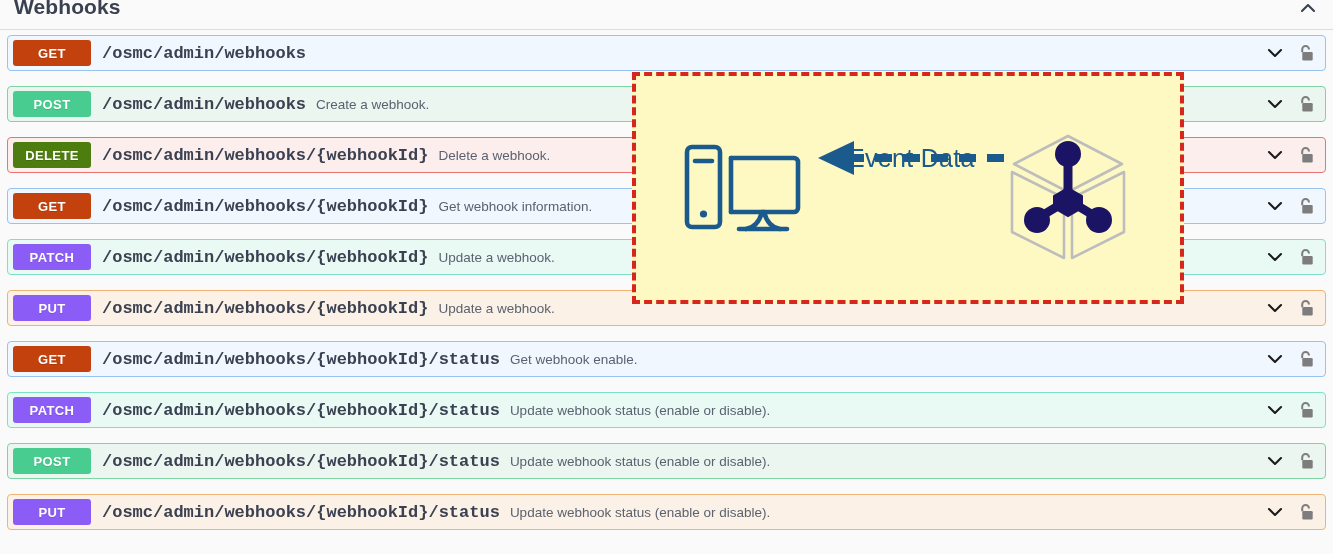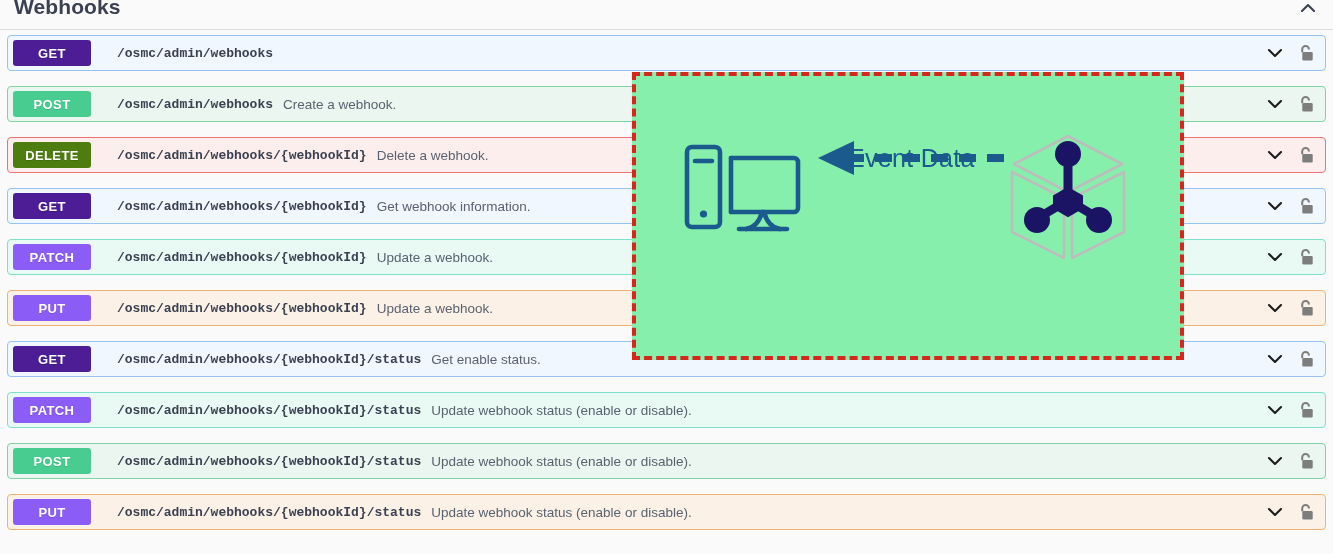--- a/index.html
+++ b/index.html
@@ -73,24 +73,24 @@
     font-weight: bold;
     letter-spacing: 0.4px;
     display: flex;
     align-items: center;
     justify-content: center;
     text-shadow: 0 1px 0 rgba(0,0,0,0.12);
     box-sizing: border-box;
   }
   .op-path {
     font-family: "Liberation Mono", monospace;
-    font-size: 13px;
+    font-size: 17px;
     font-weight: bold;
     color: #3b4151;
-    margin-left: 26px;
+    margin-left: 11px;
     white-space: nowrap;
   }
   .op-desc {
     font-size: 13.5px;
     color: #5a6270;
     margin-left: 10px;
     white-space: nowrap;
     flex: 1;
   }
   .op-right {
@@ -112,38 +112,38 @@
     width: 20px;
     height: 22px;
     display: flex;
     align-items: center;
     justify-content: center;
     cursor: pointer;
   }
 
   
   .m-get    { background: #f1f7ff; border-color: #97c2f2; }
-  .m-get    .op-badge { background: #4c1d95; }
+  .m-get    .op-badge { background: #c2410c; }
   .m-post   { background: #eaf6ef; border-color: #7fd4a3; }
   .m-post   .op-badge { background: #49cc90; text-align: right; }
   .m-delete { background: #fdeeee; border-color: #ef7272; }
   .m-delete .op-badge { background: #4d7c0f; }
   .m-patch  { background: #e9faf5; border-color: #7fe0c8; }
   .m-patch  .op-badge { background: #8b5cf6; }
   .m-put    { background: #fbf1e6; border-color: #f0b274; }
   .m-put    .op-badge { background: #8b5cf6; }
 
   
   .overlay {
     position: absolute;
     left: 632px;
     top: 72px;
     width: 552px;
-    height: 288px;
-    background: #86efac;
+    height: 232px;
+    background: #fef9c3;
     border: 4px dashed #d7261c;
     box-sizing: border-box;
     z-index: 20;
   }
   .overlay-inner {
     position: relative;
     width: 100%;
     height: 100%;
   }
   .diagram-pc {
@@ -287,21 +287,21 @@
           <svg width="17" height="19" viewBox="0 0 17 19">
             <path d="M4.2 8.2 V5.4 a3.4 3.4 0 0 1 6.8 0" fill="none" stroke="#7d7d7d" stroke-width="2"></path>
             <rect x="4.3" y="8.0" width="10.4" height="8.6" rx="1.3" fill="#7d7d7d"></rect>
           </svg>
         </span>
       </span>
     </div>
     <div class="op-row m-get">
       <span class="op-badge">GET</span>
       <span class="op-path">/osmc/admin/webhooks/{webhookId}/status</span>
-      <span class="op-desc">Get enable status.</span>
+      <span class="op-desc">Get webhook enable.</span>
       <span class="op-right">
         <span class="chev">
           <svg width="20" height="20" viewBox="0 0 20 20">
             <polyline points="4,7 10,13 16,7" fill="none" stroke="#1c1c1c" stroke-width="2.1" stroke-linecap="round" stroke-linejoin="round"></polyline>
           </svg>
         </span>
         <span class="lock">
           <svg width="17" height="19" viewBox="0 0 17 19">
             <path d="M4.2 8.2 V5.4 a3.4 3.4 0 0 1 6.8 0" fill="none" stroke="#7d7d7d" stroke-width="2"></path>
             <rect x="4.3" y="8.0" width="10.4" height="8.6" rx="1.3" fill="#7d7d7d"></rect>

